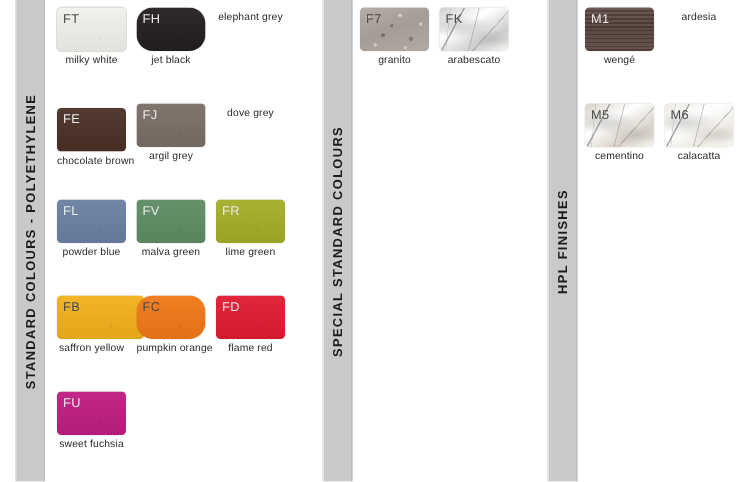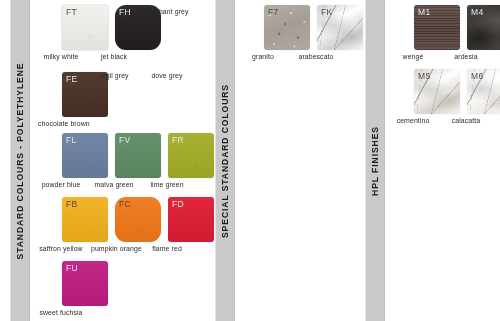--- a/index.html
+++ b/index.html
@@ -41,26 +41,25 @@
   .col{position:absolute;top:0;}
   .col.c1{left:38px;}
   .col.c2{left:240px;}
   .col.c3{left:390px;}
 
   .cell{
     position:absolute;
     width:46px;
   }
   .chip{
-    width:46px;height:45px;
+    width:46px;height:29px;
     border-radius:3px;
     position:relative;
     overflow:hidden;
     box-shadow:0 0 0 0.5px rgba(0,0,0,0.06);
-    margin-left:24px;
   }
   .chip .code{
     position:absolute;left:4px;top:2px;
     font-size:8.5px;
     letter-spacing:0.3px;
     font-family:"Liberation Sans", sans-serif;
   }
   .chip.dark .code{color:#e9e9e9;}
   .chip.light .code{color:#4a4a4a;}
 
@@ -105,20 +104,23 @@
       <div class="cell" style="left: 106px; top: 5px;">
         <div class="caption">elephant grey</div>
       </div>
       <div class="cell" style="left: 0px; top: 72px;">
         <div class="chip dark" style="background: radial-gradient(circle at 20% 25%, rgba(255, 255, 255, 0.06) 0px, rgba(255, 255, 255, 0.06) 1px, transparent 1.2px), radial-gradient(circle at 62% 70%, rgba(0, 0, 0, 0.05) 0px, rgba(0, 0, 0, 0.05) 1px, transparent 1.2px), linear-gradient(rgba(255, 255, 255, 0.05), rgba(0, 0, 0, 0.06)) rgb(74, 48, 38);">
           <span class="code">FE</span>
         </div>
         <div class="caption">chocolate brown</div>
       </div>
       <div class="cell" style="left: 53px; top: 69px;">
+        <div class="chip dark" style="background: radial-gradient(circle at 20% 25%, rgba(255, 255, 255, 0.06) 0px, rgba(255, 255, 255, 0.06) 1px, transparent 1.2px), radial-gradient(circle at 62% 70%, rgba(0, 0, 0, 0.05) 0px, rgba(0, 0, 0, 0.05) 1px, transparent 1.2px), linear-gradient(rgba(255, 255, 255, 0.05), rgba(0, 0, 0, 0.06)) rgb(122, 110, 102);">
+          <span class="code">FJ</span>
+        </div>
         <div class="caption">argil grey</div>
       </div>
       <div class="cell" style="left: 106px; top: 69px;">
         <div class="caption">dove grey</div>
       </div>
       <div class="cell" style="left: 0px; top: 133px;">
         <div class="chip dark" style="background: radial-gradient(circle at 20% 25%, rgba(255, 255, 255, 0.06) 0px, rgba(255, 255, 255, 0.06) 1px, transparent 1.2px), radial-gradient(circle at 62% 70%, rgba(0, 0, 0, 0.05) 0px, rgba(0, 0, 0, 0.05) 1px, transparent 1.2px), linear-gradient(rgba(255, 255, 255, 0.05), rgba(0, 0, 0, 0.06)) rgb(106, 128, 163);">
           <span class="code">FL</span>
         </div>
         <div class="caption">powder blue</div>
@@ -129,21 +131,21 @@
         </div>
         <div class="caption">malva green</div>
       </div>
       <div class="cell" style="left: 106px; top: 133px;">
         <div class="chip dark" style="background: radial-gradient(circle at 20% 25%, rgba(255, 255, 255, 0.06) 0px, rgba(255, 255, 255, 0.06) 1px, transparent 1.2px), radial-gradient(circle at 62% 70%, rgba(0, 0, 0, 0.05) 0px, rgba(0, 0, 0, 0.05) 1px, transparent 1.2px), linear-gradient(rgba(255, 255, 255, 0.05), rgba(0, 0, 0, 0.06)) rgb(163, 173, 40);">
           <span class="code">FR</span>
         </div>
         <div class="caption">lime green</div>
       </div>
       <div class="cell" style="left: 0px; top: 197px;">
-        <div class="chip light" style="background: radial-gradient(circle at 20% 25%, rgba(255, 255, 255, 0.06) 0px, rgba(255, 255, 255, 0.06) 1px, transparent 1.2px), radial-gradient(circle at 62% 70%, rgba(0, 0, 0, 0.05) 0px, rgba(0, 0, 0, 0.05) 1px, transparent 1.2px), linear-gradient(rgba(255, 255, 255, 0.05), rgba(0, 0, 0, 0.06)) rgb(242, 176, 28);">
+        <div class="chip light" style="background: radial-gradient(circle at 20% 25%, rgba(255, 255, 255, 0.06) 0px, rgba(255, 255, 255, 0.06) 1px, transparent 1.2px), radial-gradient(circle at 62% 70%, rgba(0, 0, 0, 0.05) 0px, rgba(0, 0, 0, 0.05) 1px, transparent 1.2px), linear-gradient(rgba(255, 255, 255, 0.05), rgba(0, 0, 0, 0.06)) rgb(242, 176, 28); padding-left: 12px;">
           <span class="code">FB</span>
         </div>
         <div class="caption">saffron yellow</div>
       </div>
       <div class="cell" style="left: 53px; top: 197px;">
         <div class="chip light" style="background: radial-gradient(circle at 20% 25%, rgba(255, 255, 255, 0.06) 0px, rgba(255, 255, 255, 0.06) 1px, transparent 1.2px), radial-gradient(circle at 62% 70%, rgba(0, 0, 0, 0.05) 0px, rgba(0, 0, 0, 0.05) 1px, transparent 1.2px), linear-gradient(rgba(255, 255, 255, 0.05), rgba(0, 0, 0, 0.06)) rgb(240, 120, 24); border-radius: 11px;">
           <span class="code">FC</span>
         </div>
         <div class="caption">pumpkin orange</div>
       </div>
@@ -175,23 +177,20 @@
       </div>
     </div>
   <div class="col c3" id="col3">
       <div class="cell" style="left: 0px; top: 5px;">
         <div class="chip dark" style="background: repeating-linear-gradient(0deg, rgba(0, 0, 0, 0.16) 0px, rgba(0, 0, 0, 0.16) 1px, rgba(255, 255, 255, 0.05) 1px, rgba(255, 255, 255, 0.05) 2.6px), linear-gradient(rgb(101, 80, 74) 0%, rgb(84, 65, 60) 52%, rgb(95, 75, 69) 100%) rgb(91, 71, 66);">
           <span class="code">M1</span>
         </div>
         <div class="caption">wengé</div>
       </div>
       <div class="cell" style="left: 53px; top: 5px;">
-        <div class="chip dark" style="background: radial-gradient(80% 50% at 66% 34%, rgba(150, 148, 144, 0.34), transparent 70%), radial-gradient(60% 40% at 24% 74%, rgba(20, 19, 18, 0.5), transparent 72%), linear-gradient(128deg, rgb(69, 66, 63) 0%, rgb(54, 51, 47) 46%, rgb(74, 71, 68) 100%) rgb(62, 59, 56);">
-          <span class="code">M4</span>
-        </div>
         <div class="caption">ardesia</div>
       </div>
       <div class="cell" style="left: 0px; top: 69px;">
         <div class="chip light" style="background: linear-gradient(118deg, transparent 0px, transparent 26%, rgba(90, 88, 86, 0.45) 26.4%, rgba(90, 88, 86, 0.45) 28%, transparent 28.4%, transparent 100%), linear-gradient(104deg, transparent 0px, transparent 49%, rgba(120, 118, 116, 0.35) 49.3%, rgba(120, 118, 116, 0.35) 50.4%, transparent 50.7%, transparent 100%), linear-gradient(132deg, transparent 0px, transparent 66%, rgba(100, 98, 96, 0.3) 66.3%, rgba(100, 98, 96, 0.3) 67.4%, transparent 67.8%, transparent 100%), linear-gradient(96deg, transparent 0px, transparent 14%, rgba(140, 138, 136, 0.28) 14.3%, rgba(140, 138, 136, 0.28) 15.2%, transparent 15.6%, transparent 100%), radial-gradient(70% 38% at 30% 44%, rgba(125, 122, 118, 0.3), transparent 70%), radial-gradient(60% 30% at 76% 72%, rgba(135, 132, 128, 0.25), transparent 72%), linear-gradient(150deg, rgb(216, 210, 201) 0%, rgb(255, 255, 255) 38%, rgb(216, 210, 201) 72%, rgb(247, 245, 241) 100%) rgb(216, 210, 201);">
           <span class="code">M5</span>
         </div>
         <div class="caption">cementino</div>
       </div>
       <div class="cell" style="left: 53px; top: 69px;">
         <div class="chip light" style="background: linear-gradient(118deg, transparent 0px, transparent 26%, rgba(90, 88, 86, 0.45) 26.4%, rgba(90, 88, 86, 0.45) 28%, transparent 28.4%, transparent 100%), linear-gradient(104deg, transparent 0px, transparent 49%, rgba(120, 118, 116, 0.35) 49.3%, rgba(120, 118, 116, 0.35) 50.4%, transparent 50.7%, transparent 100%), linear-gradient(132deg, transparent 0px, transparent 66%, rgba(100, 98, 96, 0.3) 66.3%, rgba(100, 98, 96, 0.3) 67.4%, transparent 67.8%, transparent 100%), linear-gradient(96deg, transparent 0px, transparent 14%, rgba(140, 138, 136, 0.28) 14.3%, rgba(140, 138, 136, 0.28) 15.2%, transparent 15.6%, transparent 100%), radial-gradient(70% 38% at 30% 44%, rgba(125, 122, 118, 0.3), transparent 70%), radial-gradient(60% 30% at 76% 72%, rgba(135, 132, 128, 0.25), transparent 72%), linear-gradient(150deg, rgb(237, 234, 228) 0%, rgb(255, 255, 255) 38%, rgb(237, 234, 228) 72%, rgb(247, 245, 241) 100%) rgb(237, 234, 228);">

